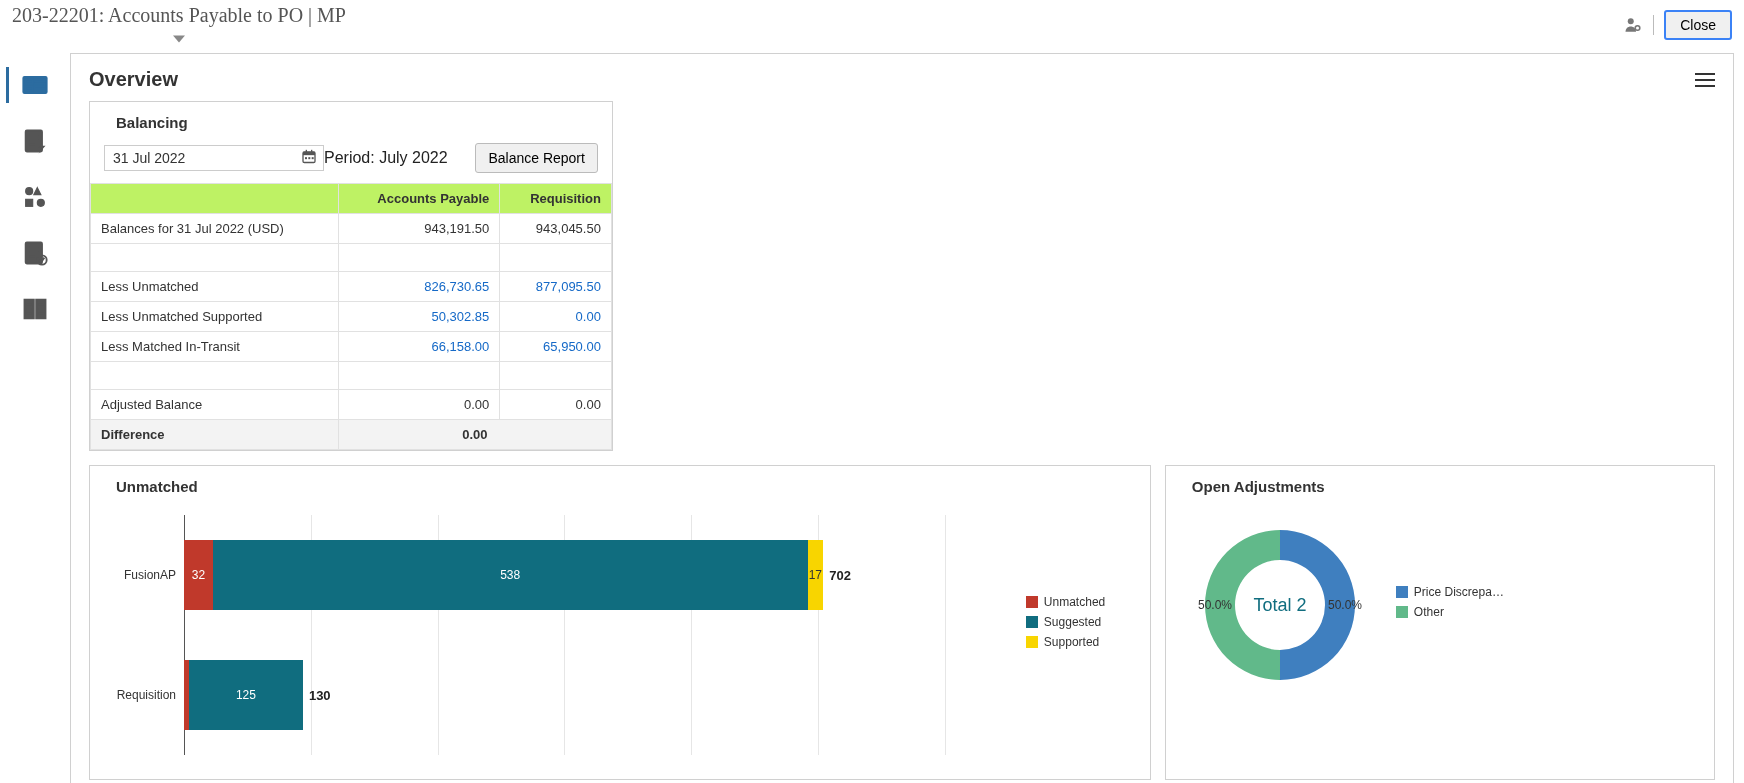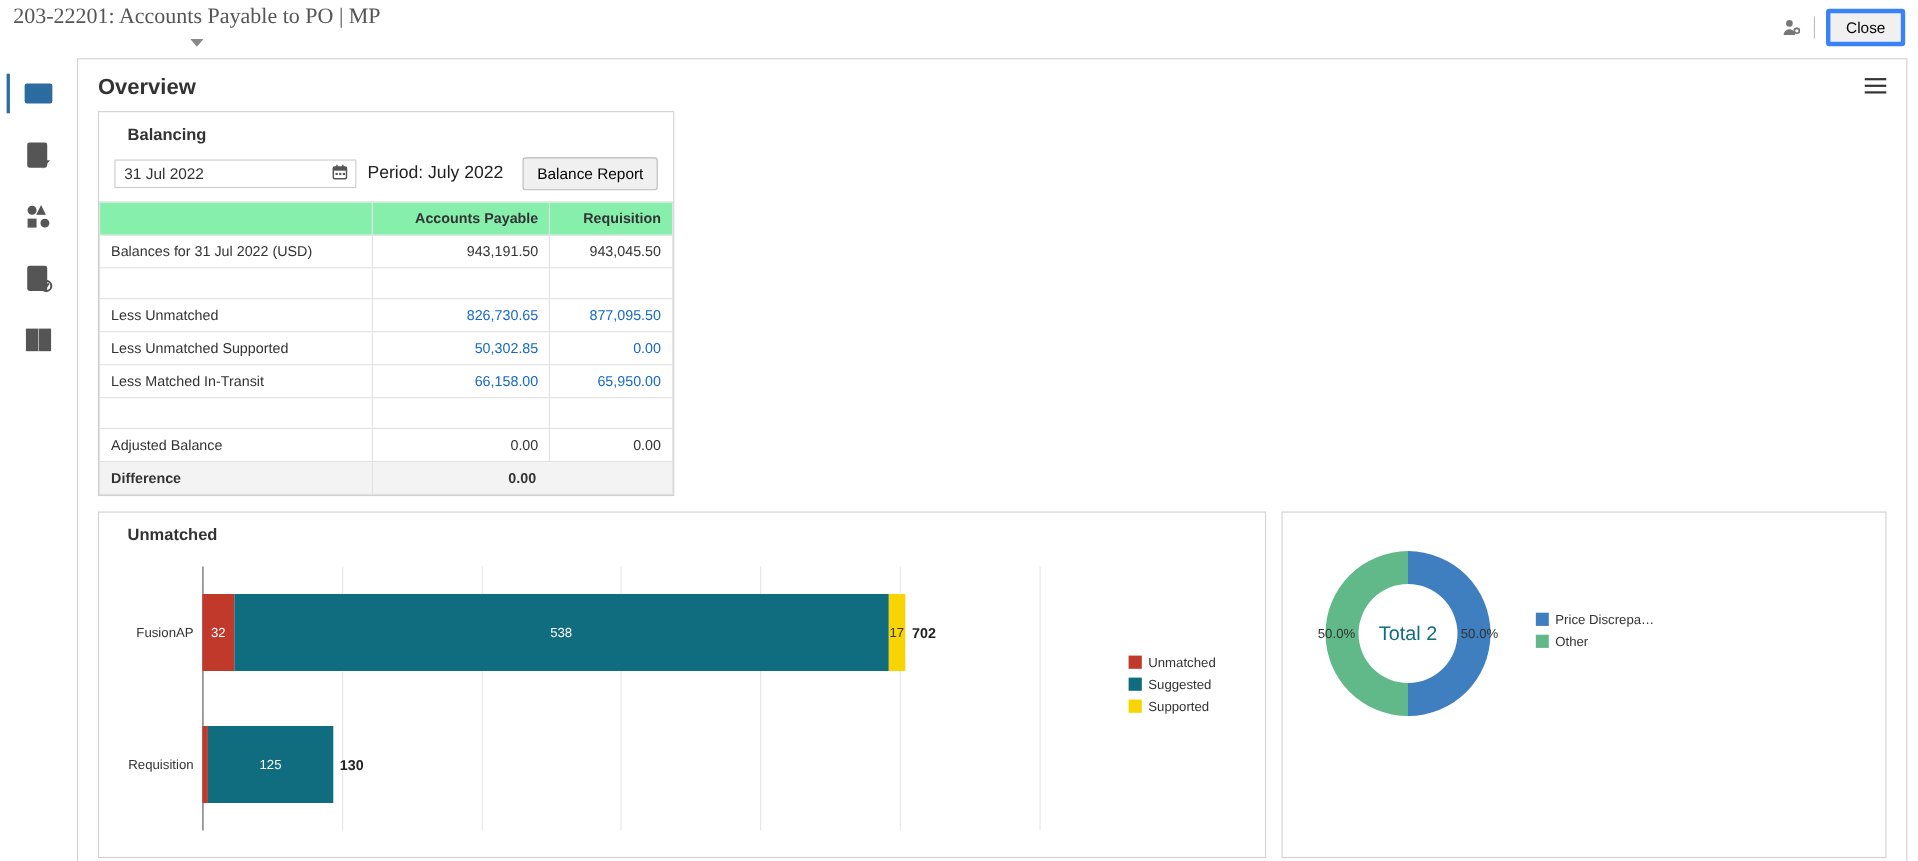--- a/index.html
+++ b/index.html
@@ -44,21 +44,21 @@
   .title-caret { fill: #888; }
   .titlebar-right {
     margin-left: auto;
     display: flex;
     align-items: center;
     gap: 10px;
   }
   .icon-btn { width: 20px; height: 20px; display: inline-flex; align-items: center; justify-content: center; cursor: pointer; }
   .vsep { width:1px; height: 20px; background: #bbb; }
   .close-btn {
-    border: 4px solid #3b82f6;
+    border: 2px solid #3b82f6;
     background: var(--btn-bg);
     padding: 5px 14px;
     border-radius: 3px;
     font-size: 14px;
     cursor: pointer;
   }
   
   .shell { display: flex; }
   .sidenav {
     width: 70px;
@@ -83,21 +83,21 @@
   .nav-icon { width:28px; height:28px; fill:#555; stroke:#555; }
   .nav-item.active .nav-icon { fill:#2c6ca0; stroke:#2c6ca0; }
 
   .content {
     flex:1;
     border:1px solid var(--panel-border);
     margin: 0 10px 10px 0;
     padding: 14px 18px 18px 18px;
   }
   .overview-head {
-    display:flex; align-items:center;
+    display:flex; align-items:flex-end;
     margin-bottom: 10px;
   }
   .overview-head h2 { margin:0; font-size:20px; font-weight:700; }
   .menu-btn { margin-left:auto; cursor:pointer; }
 
   .grid {
     display:grid;
     grid-template-columns: 1fr 1fr 1.05fr;
     grid-template-rows: auto auto;
     gap: 14px;
@@ -153,39 +153,39 @@
     font-size:12px;
     color:#333;
     padding-top:90px;
   }
   .legend .lg { display:flex; align-items:center; gap:6px; margin-bottom:6px; }
   .swatch { width:12px; height:12px; display:inline-block; }
   .sw-red{background:var(--red);} .sw-teal{background:var(--teal);} .sw-yellow{background:var(--yellow);}
 
   
   .bal-controls {
-    display:flex; align-items:center; gap:10px; padding: 2px 0 10px 0;
+    display:flex; align-items:center; padding: 2px 0 10px 0;
   }
   .date-field {
     border:1px solid #ccc; padding:4px 26px 4px 8px;
     width:220px; position:relative; font-size:14px; color:#333;
     background:#fff;
   }
   .date-field .cal-icon { position:absolute; right:6px; top:50%; transform:translateY(-50%); }
   .period-label { font-size:16px; color:#222;text-align:center; }
   .bal-report-btn {
     margin-left:auto;
     border:1px solid #bbb; background:var(--btn-bg);
     padding:6px 12px; border-radius:3px; font-size:14px; cursor:pointer;
   }
   .bal-table { width:100%; border-collapse:collapse; font-size:13px; }
   .bal-table th, .bal-table td {
     border:1px solid #e1e1e1; padding:7px 10px;
   }
-  .bal-table thead th { background:#86efac; font-weight:600; text-align:left; }
+  .bal-table thead th { background:#bef264; font-weight:600; text-align:left; }
   .bal-table td.num, .bal-table th.num { text-align:right; font-variant-numeric: tabular-nums; }
   .bal-table td.link { color: #1569c7; }
   .bal-table tr.blank td { height:28px; }
   .bal-table tfoot td { background:#f3f3f3; font-weight:700; }
   .bal-table tfoot td.center { text-align:center; }
 
   
   .donut-wrap { display:flex; gap:16px; align-items:center; }
   .donut-svg { width:200px; height:200px; }
   .donut-center {
@@ -396,20 +396,21 @@
           <tfoot>
             <tr>
               <td>Difference</td>
               <td colspan="2" class="center">0.00</td>
             </tr>
           </tfoot>
         </table>
       </div>
 
       <div class="card">
+        <h3>Open Adjustments</h3>
         <div class="donut-wrap">
           <svg class="donut-svg" viewBox="0 0 200 200">
 
             <g transform="translate(100,100)">
               <path d="M0,-75 A75,75 0 0,1 0,75 L0,45 A45,45 0 0,0 0,-45 Z" fill="#3f7fbf"></path>
               <path d="M0,75 A75,75 0 0,1 0,-75 L0,-45 A45,45 0 0,0 0,45 Z" fill="#61b98a"></path>
             </g>
             <text x="100" y="106" text-anchor="middle" class="donut-center"><tspan>Total </tspan><tspan>2</tspan></text>
             <text x="165" y="104" text-anchor="middle" class="donut-pct">50.0%</text>
             <text x="35" y="104" text-anchor="middle" class="donut-pct">50.0%</text>

